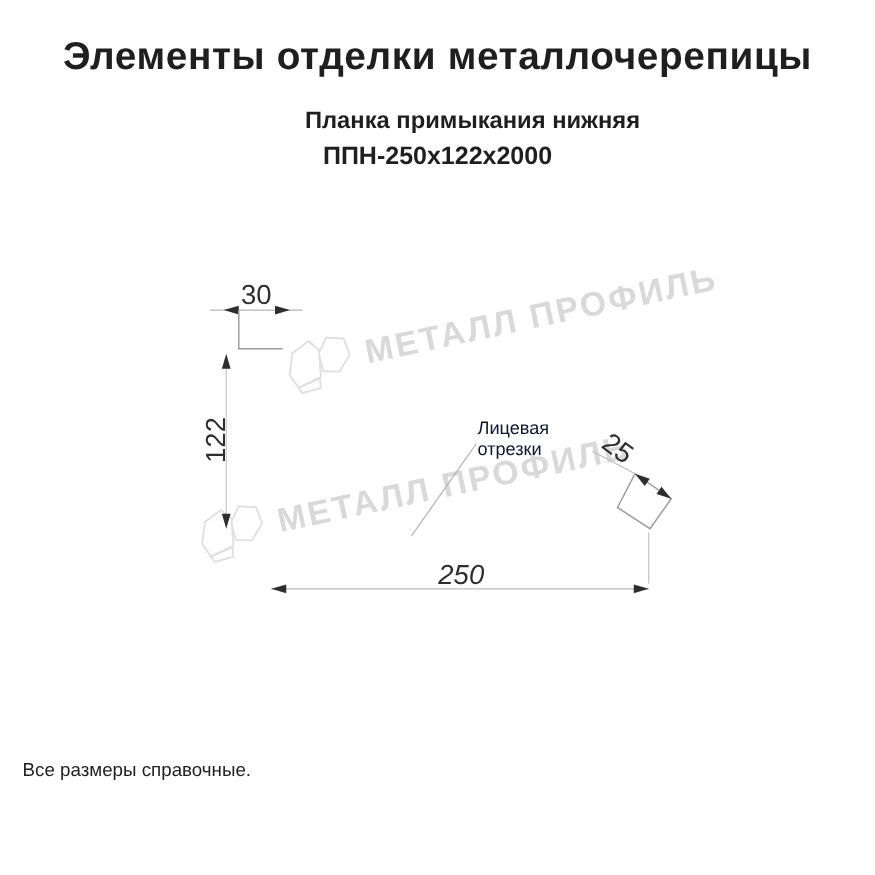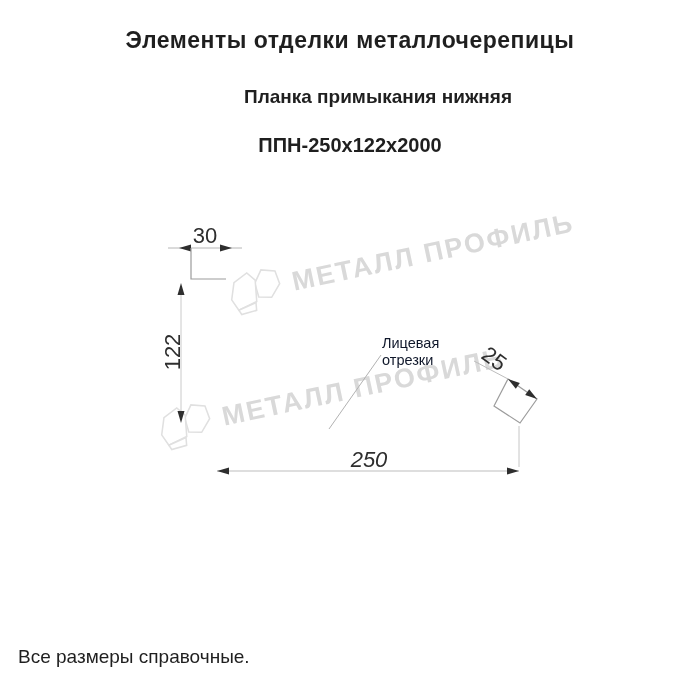--- a/index.html
+++ b/index.html
@@ -1,25 +1,25 @@
 <!DOCTYPE html>
 <html><head>
 <meta charset="utf-8">
 <style>
   html,body{margin:0;padding:0;background:#ffffff;}
   body{font-family:"Liberation Sans", sans-serif;}
   .stage{position:relative;width:700px;height:700px;background:#fff;overflow:hidden;}
 
   
   .title{position:absolute;top:27px;left:0;width:700px;text-align:center;
-         font-size:23px;font-weight:bold;color:#1f1f1f;letter-spacing:.5px;}
+         font-size:31px;font-weight:bold;color:#1f1f1f;letter-spacing:.5px;}
   .subtitle{position:absolute;top:86px;left:0;width:700px;text-align:center;
          font-size:19px;font-weight:bold;color:#1f1f1f;padding-left:28px;}
   .model{position:absolute;top:114px;left:0;width:700px;text-align:center;
-         font-size:20px;font-weight:bold;color:#1f1f1f;margin-top:20px;}
+         font-size:20px;font-weight:bold;color:#1f1f1f;}
 
   
   .wm{position:absolute;display:flex;align-items:center;gap:8px;
       transform:rotate(-12deg);color:#d9d9d9;white-space:nowrap;}
   .wm .wm-text{font-size:27px;font-weight:bold;letter-spacing:2px;}
   .wm1{left:224px;top:236px;}
   .wm2{left:154px;top:371px;}
   .wm svg{display:block;}
 
   
@@ -28,21 +28,21 @@
   
   .dim{position:absolute;font-size:22px;color:#2e2e2e;text-align:center;}
   .dim-20{left:185px;top:223px;width:40px;}
   .dim-122{left:152px;top:339px;width:42px;transform:rotate(-90deg);}
   .dim-250{left:344px;top:447px;width:50px;font-style:italic;}
   .dim-25{left:477px;top:346px;width:34px;transform:rotate(36deg);}
 
   .face-label{position:absolute;left:382px;top:335px;font-size:14.5px;
       line-height:17px;color:#0f172a;}
 
-  .footer{position:absolute;left:18px;top:648px;font-size:19px;line-height:18px;color:#1f1f1f;}
+  .footer{position:absolute;left:18px;top:608px;font-size:15px;line-height:18px;color:#1f1f1f;}
 </style>
 </head>
 <body>
 
 <div class="stage">
 
   <div class="wm wm1">
     <svg width="58" height="46" viewBox="0 0 60 46">
       <polygon points="30,16 39,4 53,8 55,22 44,34 31,31" fill="#ffffff" stroke="#e0e0e0" stroke-width="1.6"></polygon>
       <polygon points="3,28 9,11 24,4 31,13 28,35 8,40" fill="#ffffff" stroke="#e0e0e0" stroke-width="1.6"></polygon>

